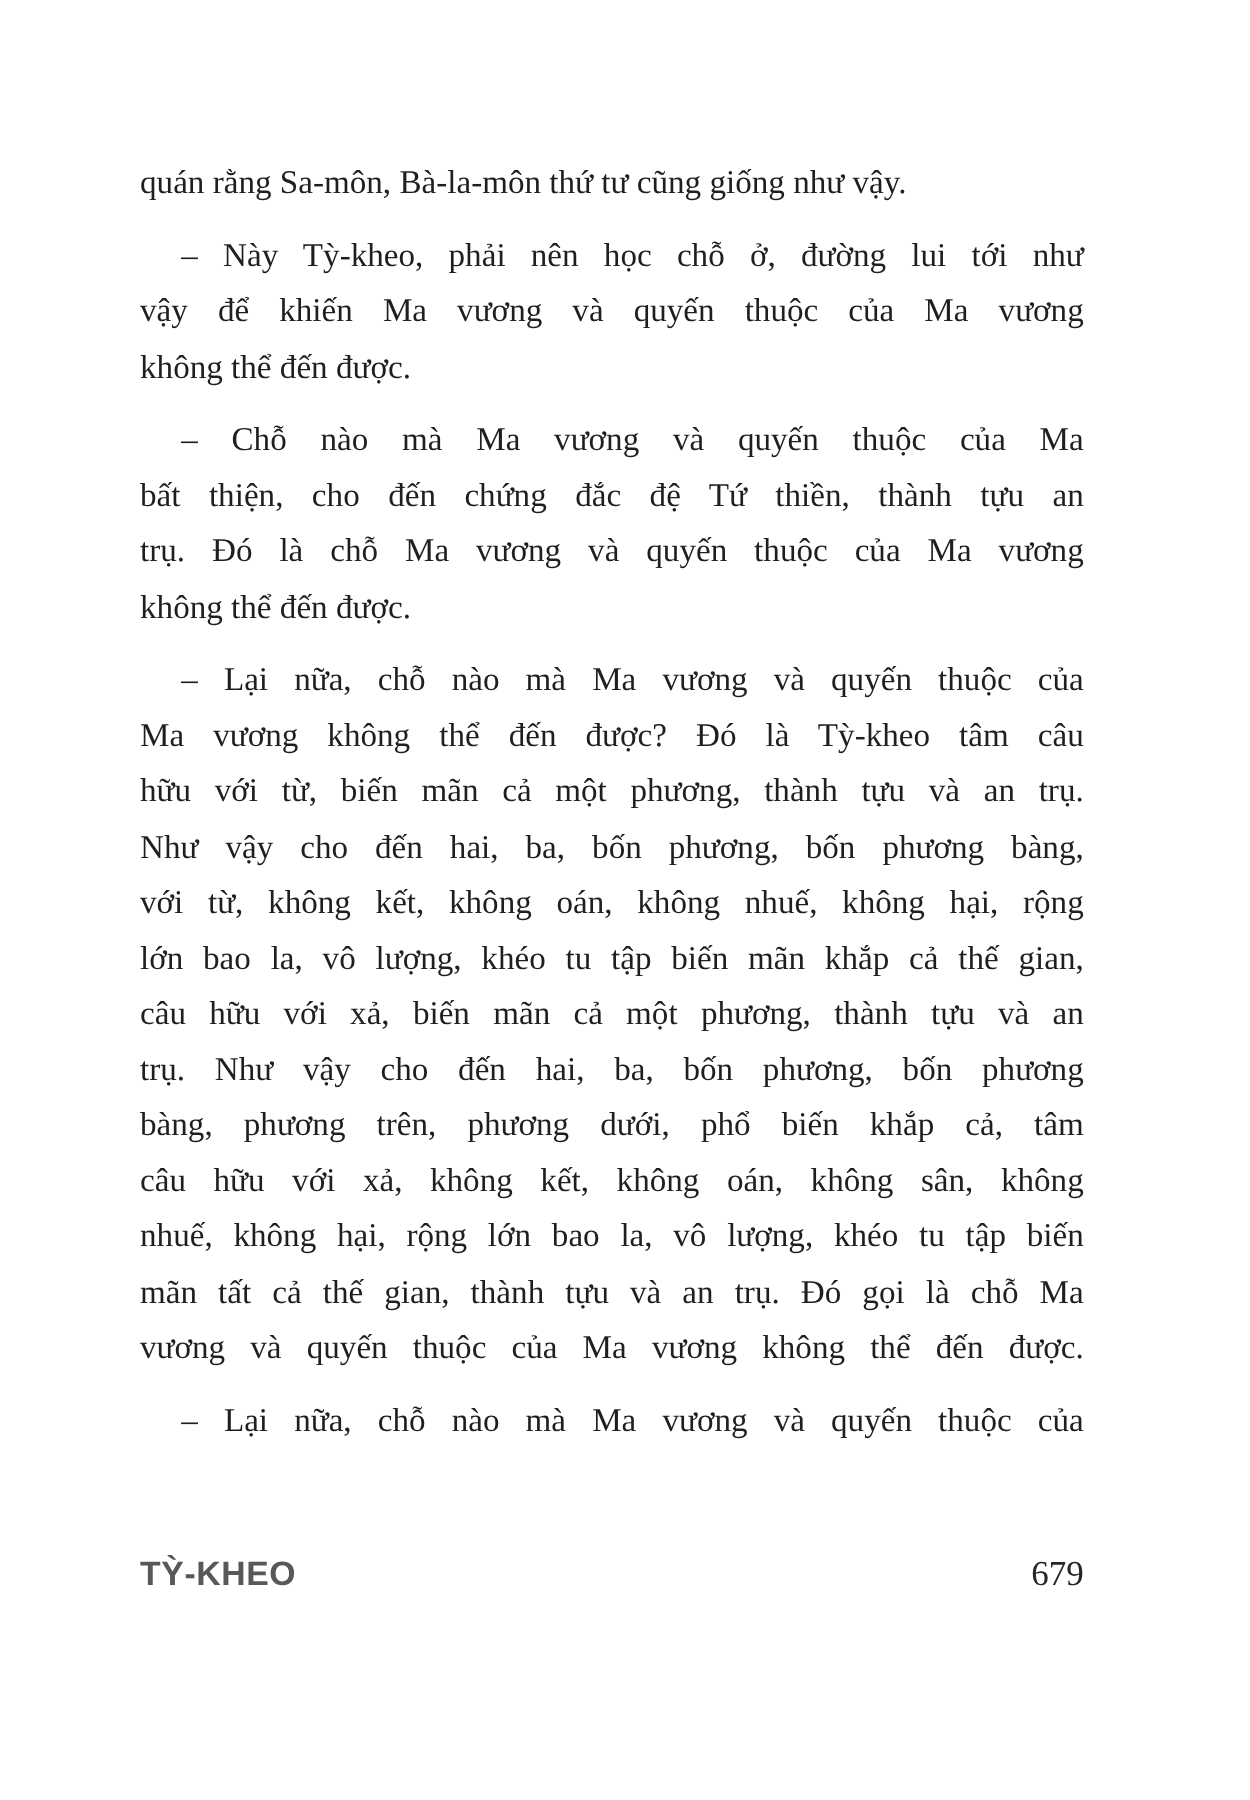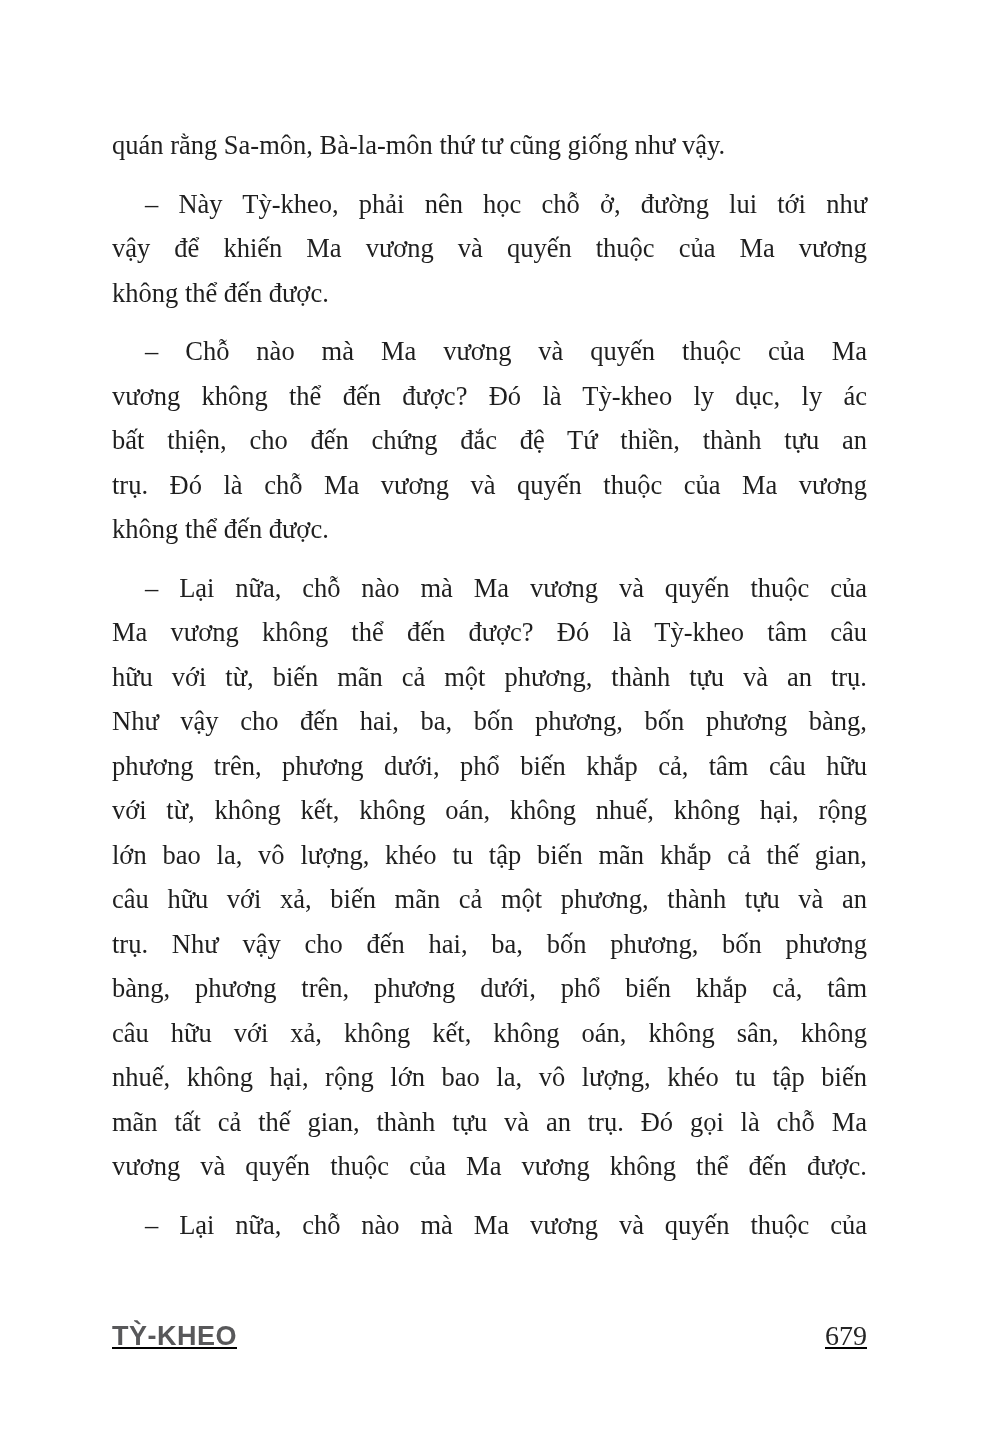--- a/index.html
+++ b/index.html
@@ -41,26 +41,25 @@
     white-space: normal;
   }
   .line.last {
     text-align: center;
     text-align-last: left;
   }
   
   .page-footer {
     position: absolute;
     left: 112px;
-    top: 1320px;
+    top: 1244px;
     width: 755px;
     display: flex;
     justify-content: space-between;
-    align-items: flex-end;
-    text-decoration: underline;
+    align-items: flex-start;
   }
   .running-title {
     font-family: "Liberation Sans", sans-serif;
     font-weight: 700;
     font-size: 27px;
     letter-spacing: 0.5px;
   }
   .page-number {
     font-family: "Liberation Serif", serif;
     font-size: 28px;
@@ -75,31 +74,29 @@
       <div class="para">
         <div class="line last">quán rằng Sa-môn, Bà-la-môn thứ tư cũng giống như vậy.</div>
       </div>
       <div class="para indent">
         <div class="line">– Này Tỳ-kheo, phải nên học chỗ ở, đường lui tới như</div>
         <div class="line">vậy để khiến Ma vương và quyến thuộc của Ma vương</div>
         <div class="line last">không thể đến được.</div>
       </div>
       <div class="para indent">
         <div class="line">– Chỗ nào mà Ma vương và quyến thuộc của Ma</div>
-        <div class="line">vương không thể đến được? Đó là Tỳ-kheo ly dục, ly ác</div>
         <div class="line">bất thiện, cho đến chứng đắc đệ Tứ thiền, thành tựu an</div>
         <div class="line">trụ. Đó là chỗ Ma vương và quyến thuộc của Ma vương</div>
         <div class="line last">không thể đến được.</div>
       </div>
       <div class="para indent">
         <div class="line">– Lại nữa, chỗ nào mà Ma vương và quyến thuộc của</div>
         <div class="line">Ma vương không thể đến được? Đó là Tỳ-kheo tâm câu</div>
         <div class="line">hữu với từ, biến mãn cả một phương, thành tựu và an trụ.</div>
         <div class="line">Như vậy cho đến hai, ba, bốn phương, bốn phương bàng,</div>
-        <div class="line">phương trên, phương dưới, phổ biến khắp cả, tâm câu hữu</div>
         <div class="line">với từ, không kết, không oán, không nhuế, không hại, rộng</div>
         <div class="line">lớn bao la, vô lượng, khéo tu tập biến mãn khắp cả thế gian,</div>
         <div class="line">câu hữu với xả, biến mãn cả một phương, thành tựu và an</div>
         <div class="line">trụ. Như vậy cho đến hai, ba, bốn phương, bốn phương</div>
         <div class="line">bàng, phương trên, phương dưới, phổ biến khắp cả, tâm</div>
         <div class="line">câu hữu với xả, không kết, không oán, không sân, không</div>
         <div class="line">nhuế, không hại, rộng lớn bao la, vô lượng, khéo tu tập biến</div>
         <div class="line">mãn tất cả thế gian, thành tựu và an trụ. Đó gọi là chỗ Ma</div>
         <div class="line">vương và quyến thuộc của Ma vương không thể đến được.</div>
       </div>

